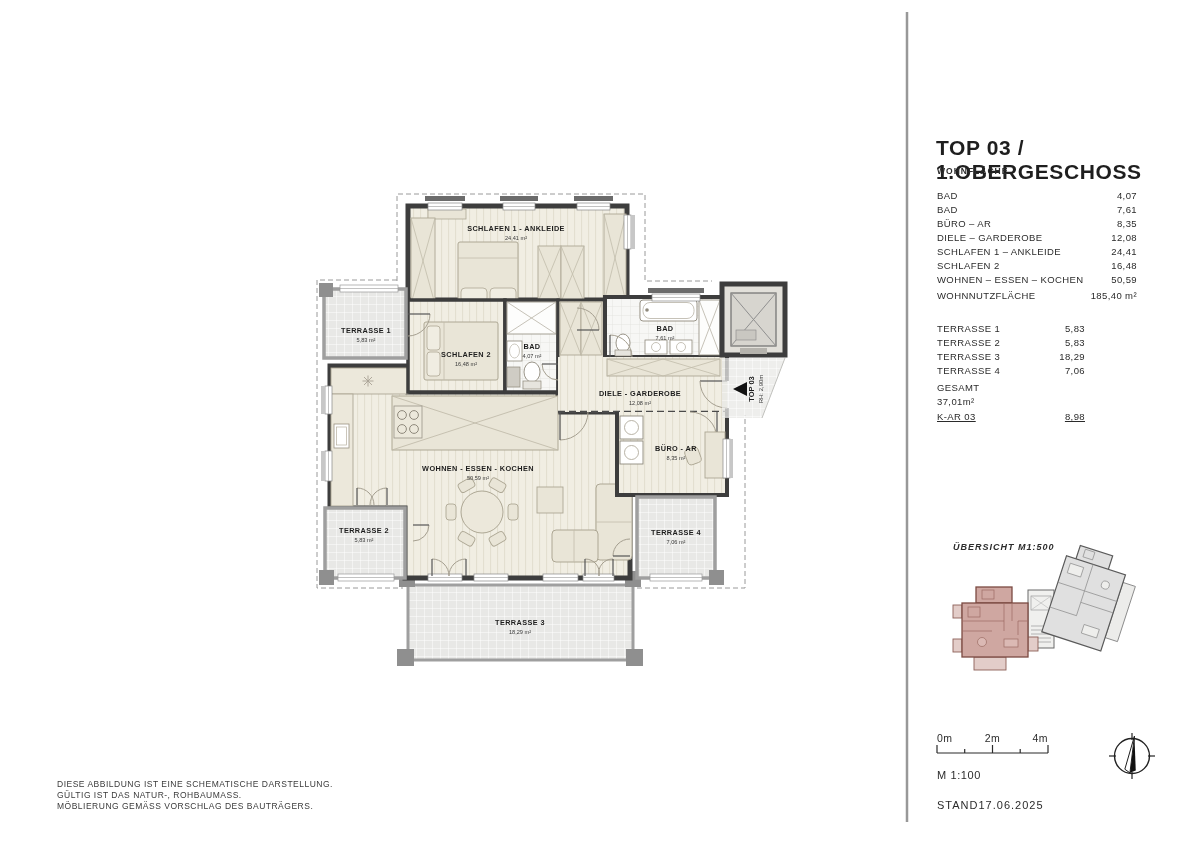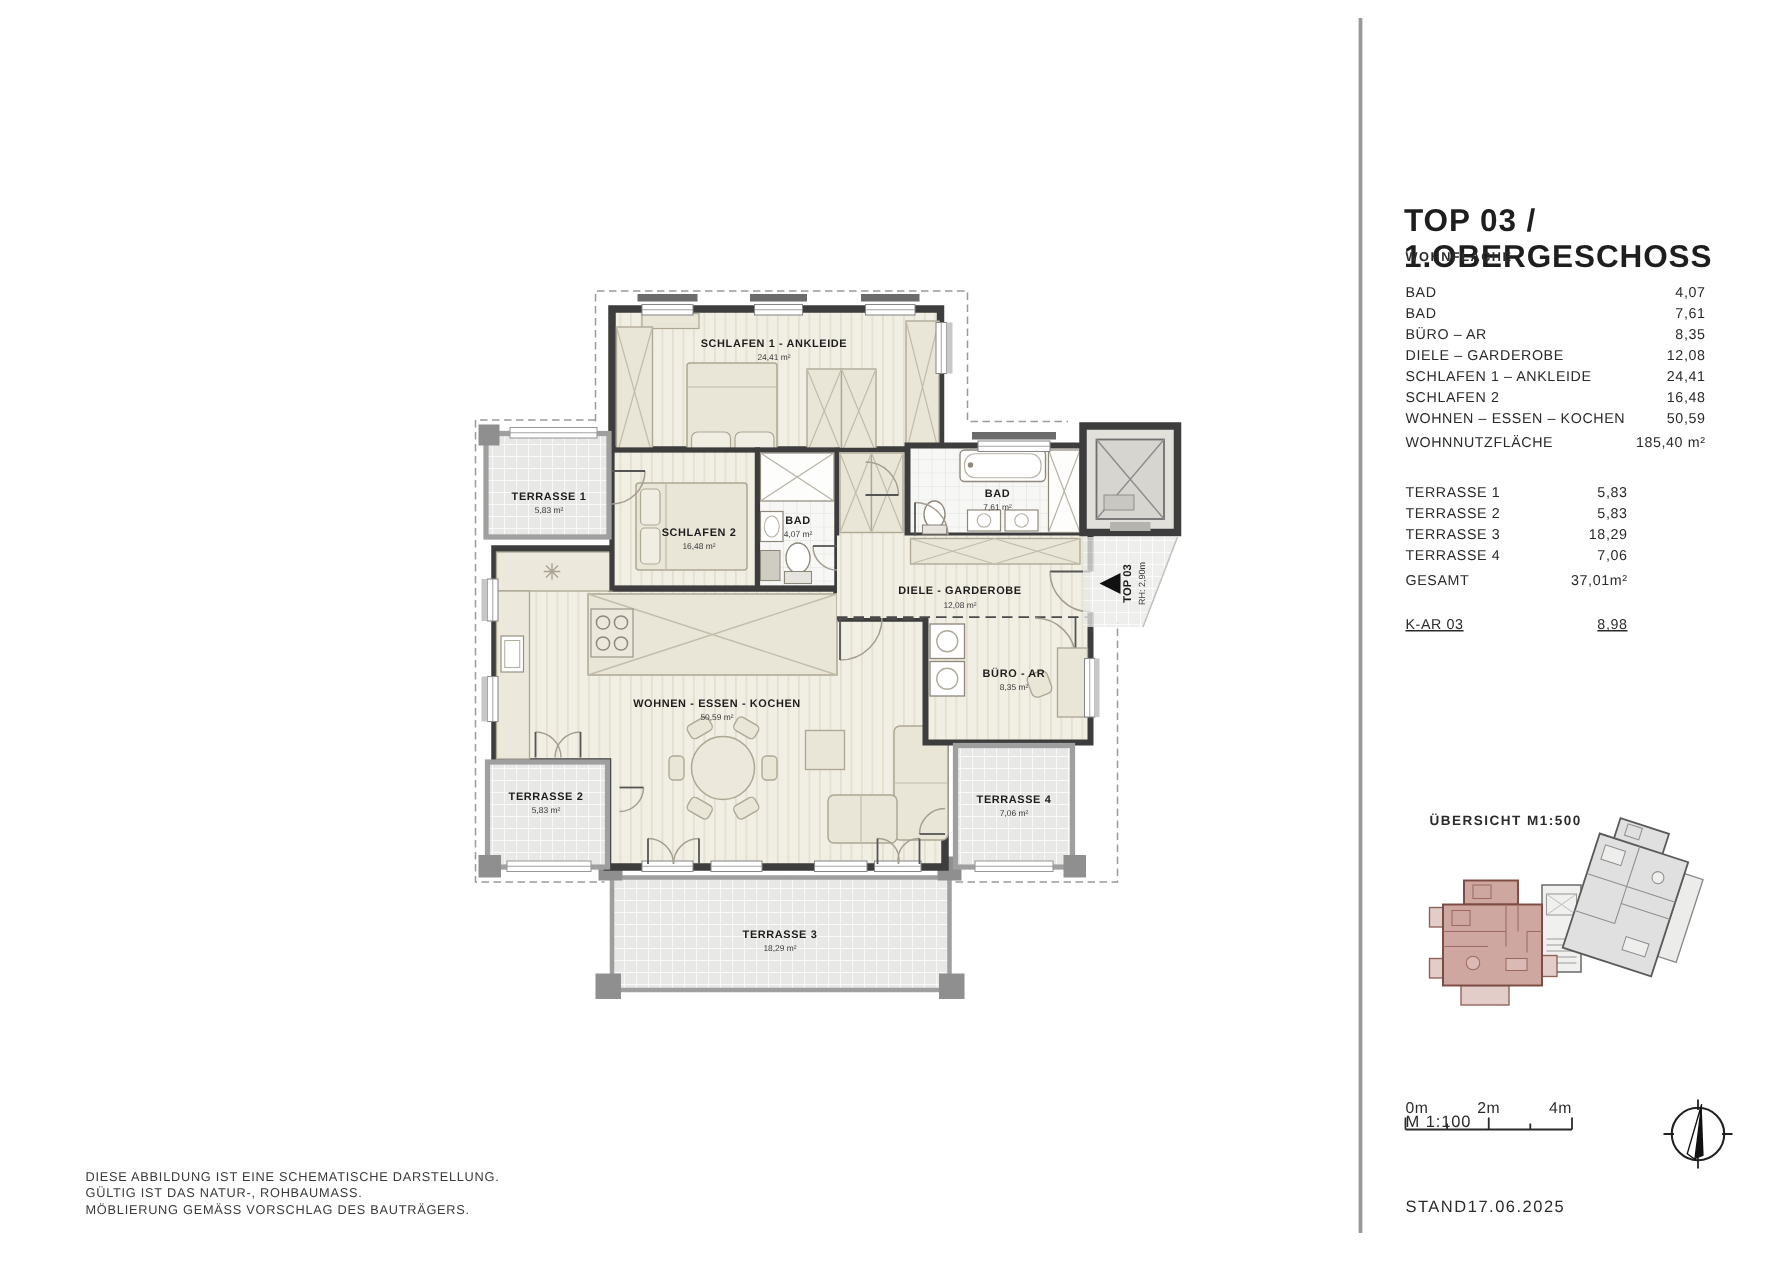--- a/index.html
+++ b/index.html
@@ -7,24 +7,24 @@
          font-family:"Liberation Sans",sans-serif;color:#222;}
   #drawing{position:absolute;left:0;top:0;}
   .abs{position:absolute;}
   .panel-title{left:936px;top:136px;font-size:21px;font-weight:600;letter-spacing:.6px;color:#1e1e1e;}
   .sec-head{left:937px;top:166px;font-size:8.5px;font-weight:600;letter-spacing:1px;color:#2b2b2b;}
   .tbl{left:937px;display:flex;flex-direction:column;font-size:9.5px;letter-spacing:.4px;color:#2b2b2b;}
   .tbl-1{top:189px;width:200px;}
   .tbl-2{top:322px;width:148px;}
   .row{display:flex;justify-content:space-between;height:14px;line-height:14px;}
   .row.total{margin-top:2px;text-align:center;}
-  .row.gesamt{margin-top:3px;}
+  .row.gesamt{margin-top:3px;flex-direction:column;}
   .row.kar{margin-top:15px;text-decoration:underline;}
-  .uebersicht{left:953px;top:542px;font-size:9px;font-weight:600;letter-spacing:1px;color:#2b2b2b;}
-  .mlabel{left:937px;top:742px;font-size:11px;letter-spacing:.6px;color:#2b2b2b;}
+  .uebersicht{left:953px;top:542px;font-size:9px;font-weight:600;letter-spacing:1px;color:#2b2b2b;font-style:italic;}
+  .mlabel{left:937px;top:769px;font-size:11px;letter-spacing:.6px;color:#2b2b2b;}
   .standrow{left:937px;top:799px;width:226px;display:flex;
             font-size:11px;letter-spacing:1px;color:#2b2b2b;}
   .disclaimer{left:57px;top:779px;font-size:8.5px;letter-spacing:.5px;line-height:10.8px;color:#3a3a3a;}
   svg text{font-family:"Liberation Sans",sans-serif;}
   .rlab{font-size:7.3px;font-weight:bold;letter-spacing:.4px;fill:#1d1d1d;}
   .rarea{font-size:5.6px;fill:#3a3a3a;}
   .tick-lab{font-size:10.5px;fill:#2b2b2b;letter-spacing:.4px;}
 </style>
 </head>
 <body>

